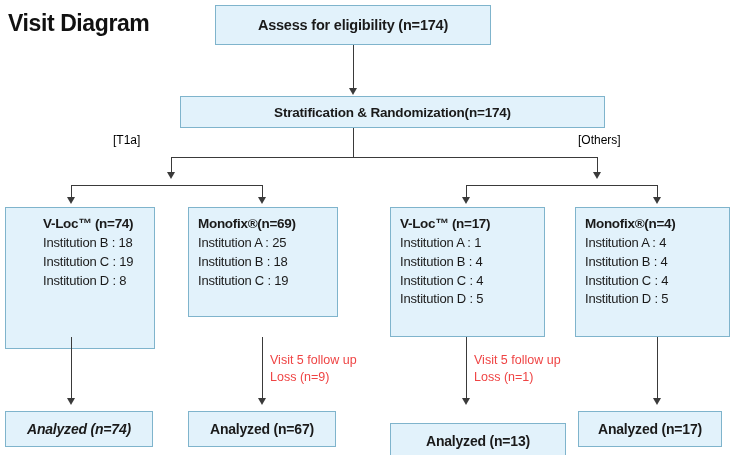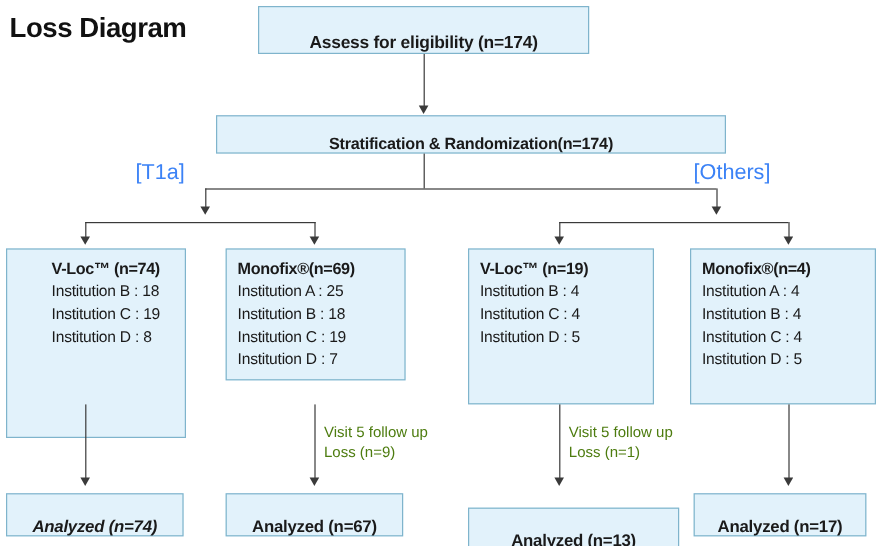--- a/index.html
+++ b/index.html
@@ -25,21 +25,20 @@
     position: absolute;
     box-sizing: border-box;
     background: #e2f2fb;
     border: 1px solid #7fb4cc;
     display: flex;
     flex-direction: column;
     justify-content: center;
   }
   .box.center {
     align-items: center;
-    justify-content: flex-end;
   }
   .box-title {
     font-weight: bold;
     font-size: 14.5px;
     letter-spacing: -0.2px;
     white-space: nowrap;
   }
   .box-title.small {
     font-size: 13.5px;
   }
@@ -75,30 +74,30 @@
     font-size: 23px;
     font-weight: bold;
     letter-spacing: -0.4px;
     color: #111111;
     white-space: nowrap;
   }
 
   
   .stratum-label {
     position: absolute;
-    font-size: 18px;
-    color: #3b82f6;
+    font-size: 12px;
+    color: #000000;
     white-space: nowrap;
   }
 
   
   .annotation {
     position: absolute;
     font-size: 12.5px;
-    color: #4d7c0f;
+    color: #ef4444;
     line-height: 1.35;
     white-space: nowrap;
   }
 
   
   .vline {
     position: absolute;
     width: 0;
     border-left: 1.4px solid #3a3a3a;
   }
@@ -114,21 +113,21 @@
     border-left: 4.5px solid transparent;
     border-right: 4.5px solid transparent;
     border-top: 7px solid #3a3a3a;
   }
 </style>
 </head>
 <body>
 
 <div id="canvas">
 
-  <div id="page-title">Loss Diagram</div>
+  <div id="page-title">Visit Diagram</div>
 
   <div class="box center" style="left:215px; top:5px; width:276px; height:40px;">
     <span class="box-title">Assess for eligibility (n=174)</span>
   </div>
 
   <div class="vline" style="left:353px; top:45px; height:44px;"></div>
   <div class="arrowhead" style="left:348.5px; top:88px;"></div>
 
   <div class="box center" style="left:180px; top:96px; width:425px; height:32px;">
     <span class="box-title small">Stratification &amp; Randomization(n=174)</span>
@@ -151,37 +150,37 @@
   <div class="arrowhead" style="left:66.5px; top:197px;"></div>
   <div class="vline" style="left:262px; top:185px; height:14px;"></div>
   <div class="arrowhead" style="left:257.5px; top:197px;"></div>
 
   <div class="hline" style="left:466px; top:185px; width:191px;"></div>
   <div class="vline" style="left:466px; top:185px; height:14px;"></div>
   <div class="arrowhead" style="left:461.5px; top:197px;"></div>
   <div class="vline" style="left:657px; top:185px; height:14px;"></div>
   <div class="arrowhead" style="left:652.5px; top:197px;"></div>
 
-  <div class="box group-box" style="left:5px; top:207px; width:150px; height:158px;padding-left:37px;">
+  <div class="box group-box" style="left:5px; top:207px; width:150px; height:142px;padding-left:37px;">
     <span class="group-head">V-Loc™ (n=74)</span>
     <span class="inst-line">Institution B : 18</span>
     <span class="inst-line">Institution C : 19</span>
     <span class="inst-line">Institution D : 8</span>
   </div>
 
   <div class="box group-box" style="left:188px; top:207px; width:150px; height:110px;">
     <span class="group-head">Monofix®(n=69)</span>
     <span class="inst-line">Institution A : 25</span>
     <span class="inst-line">Institution B : 18</span>
     <span class="inst-line">Institution C : 19</span>
-    <span class="inst-line">Institution D : 7</span>
   </div>
 
   <div class="box group-box" style="left:390px; top:207px; width:155px; height:130px;">
-    <span class="group-head">V-Loc™ (n=19)</span>
+    <span class="group-head">V-Loc™ (n=17)</span>
+    <span class="inst-line">Institution A : 1</span>
     <span class="inst-line">Institution B : 4</span>
     <span class="inst-line">Institution C : 4</span>
     <span class="inst-line">Institution D : 5</span>
   </div>
 
   <div class="box group-box" style="left:575px; top:207px; width:155px; height:130px;">
     <span class="group-head">Monofix®(n=4)</span>
     <span class="inst-line">Institution A : 4</span>
     <span class="inst-line">Institution B : 4</span>
     <span class="inst-line">Institution C : 4</span>

